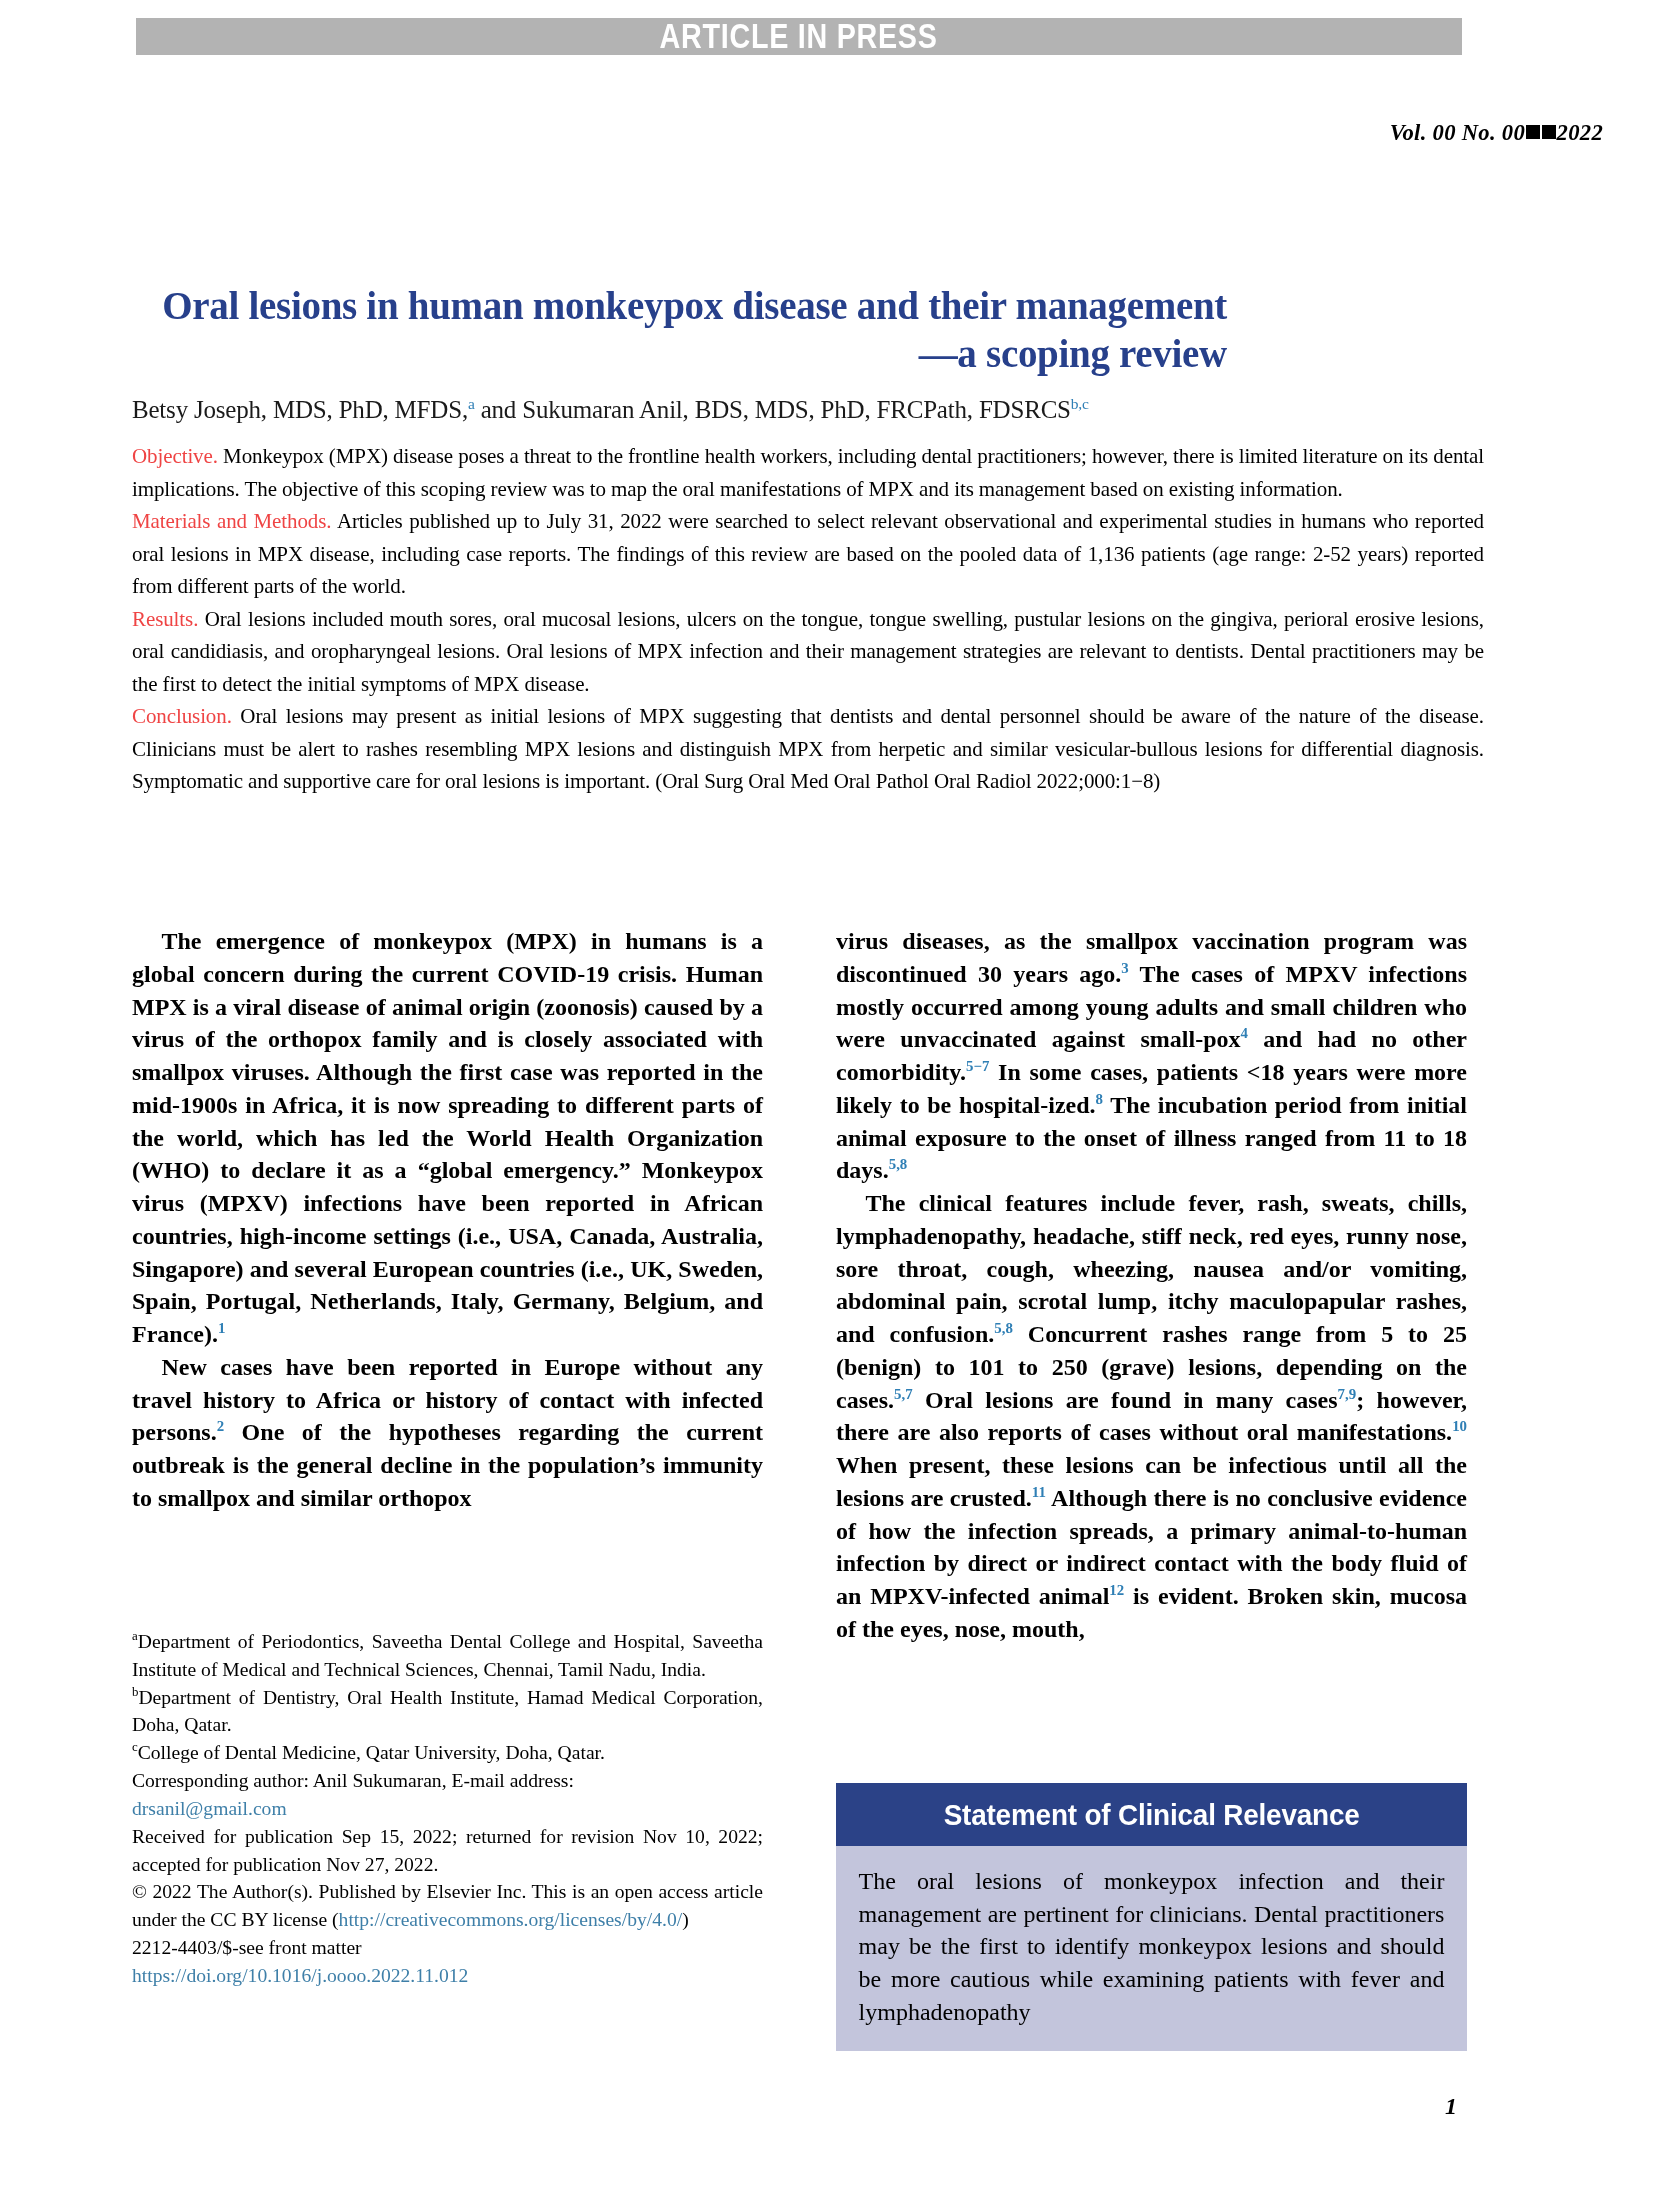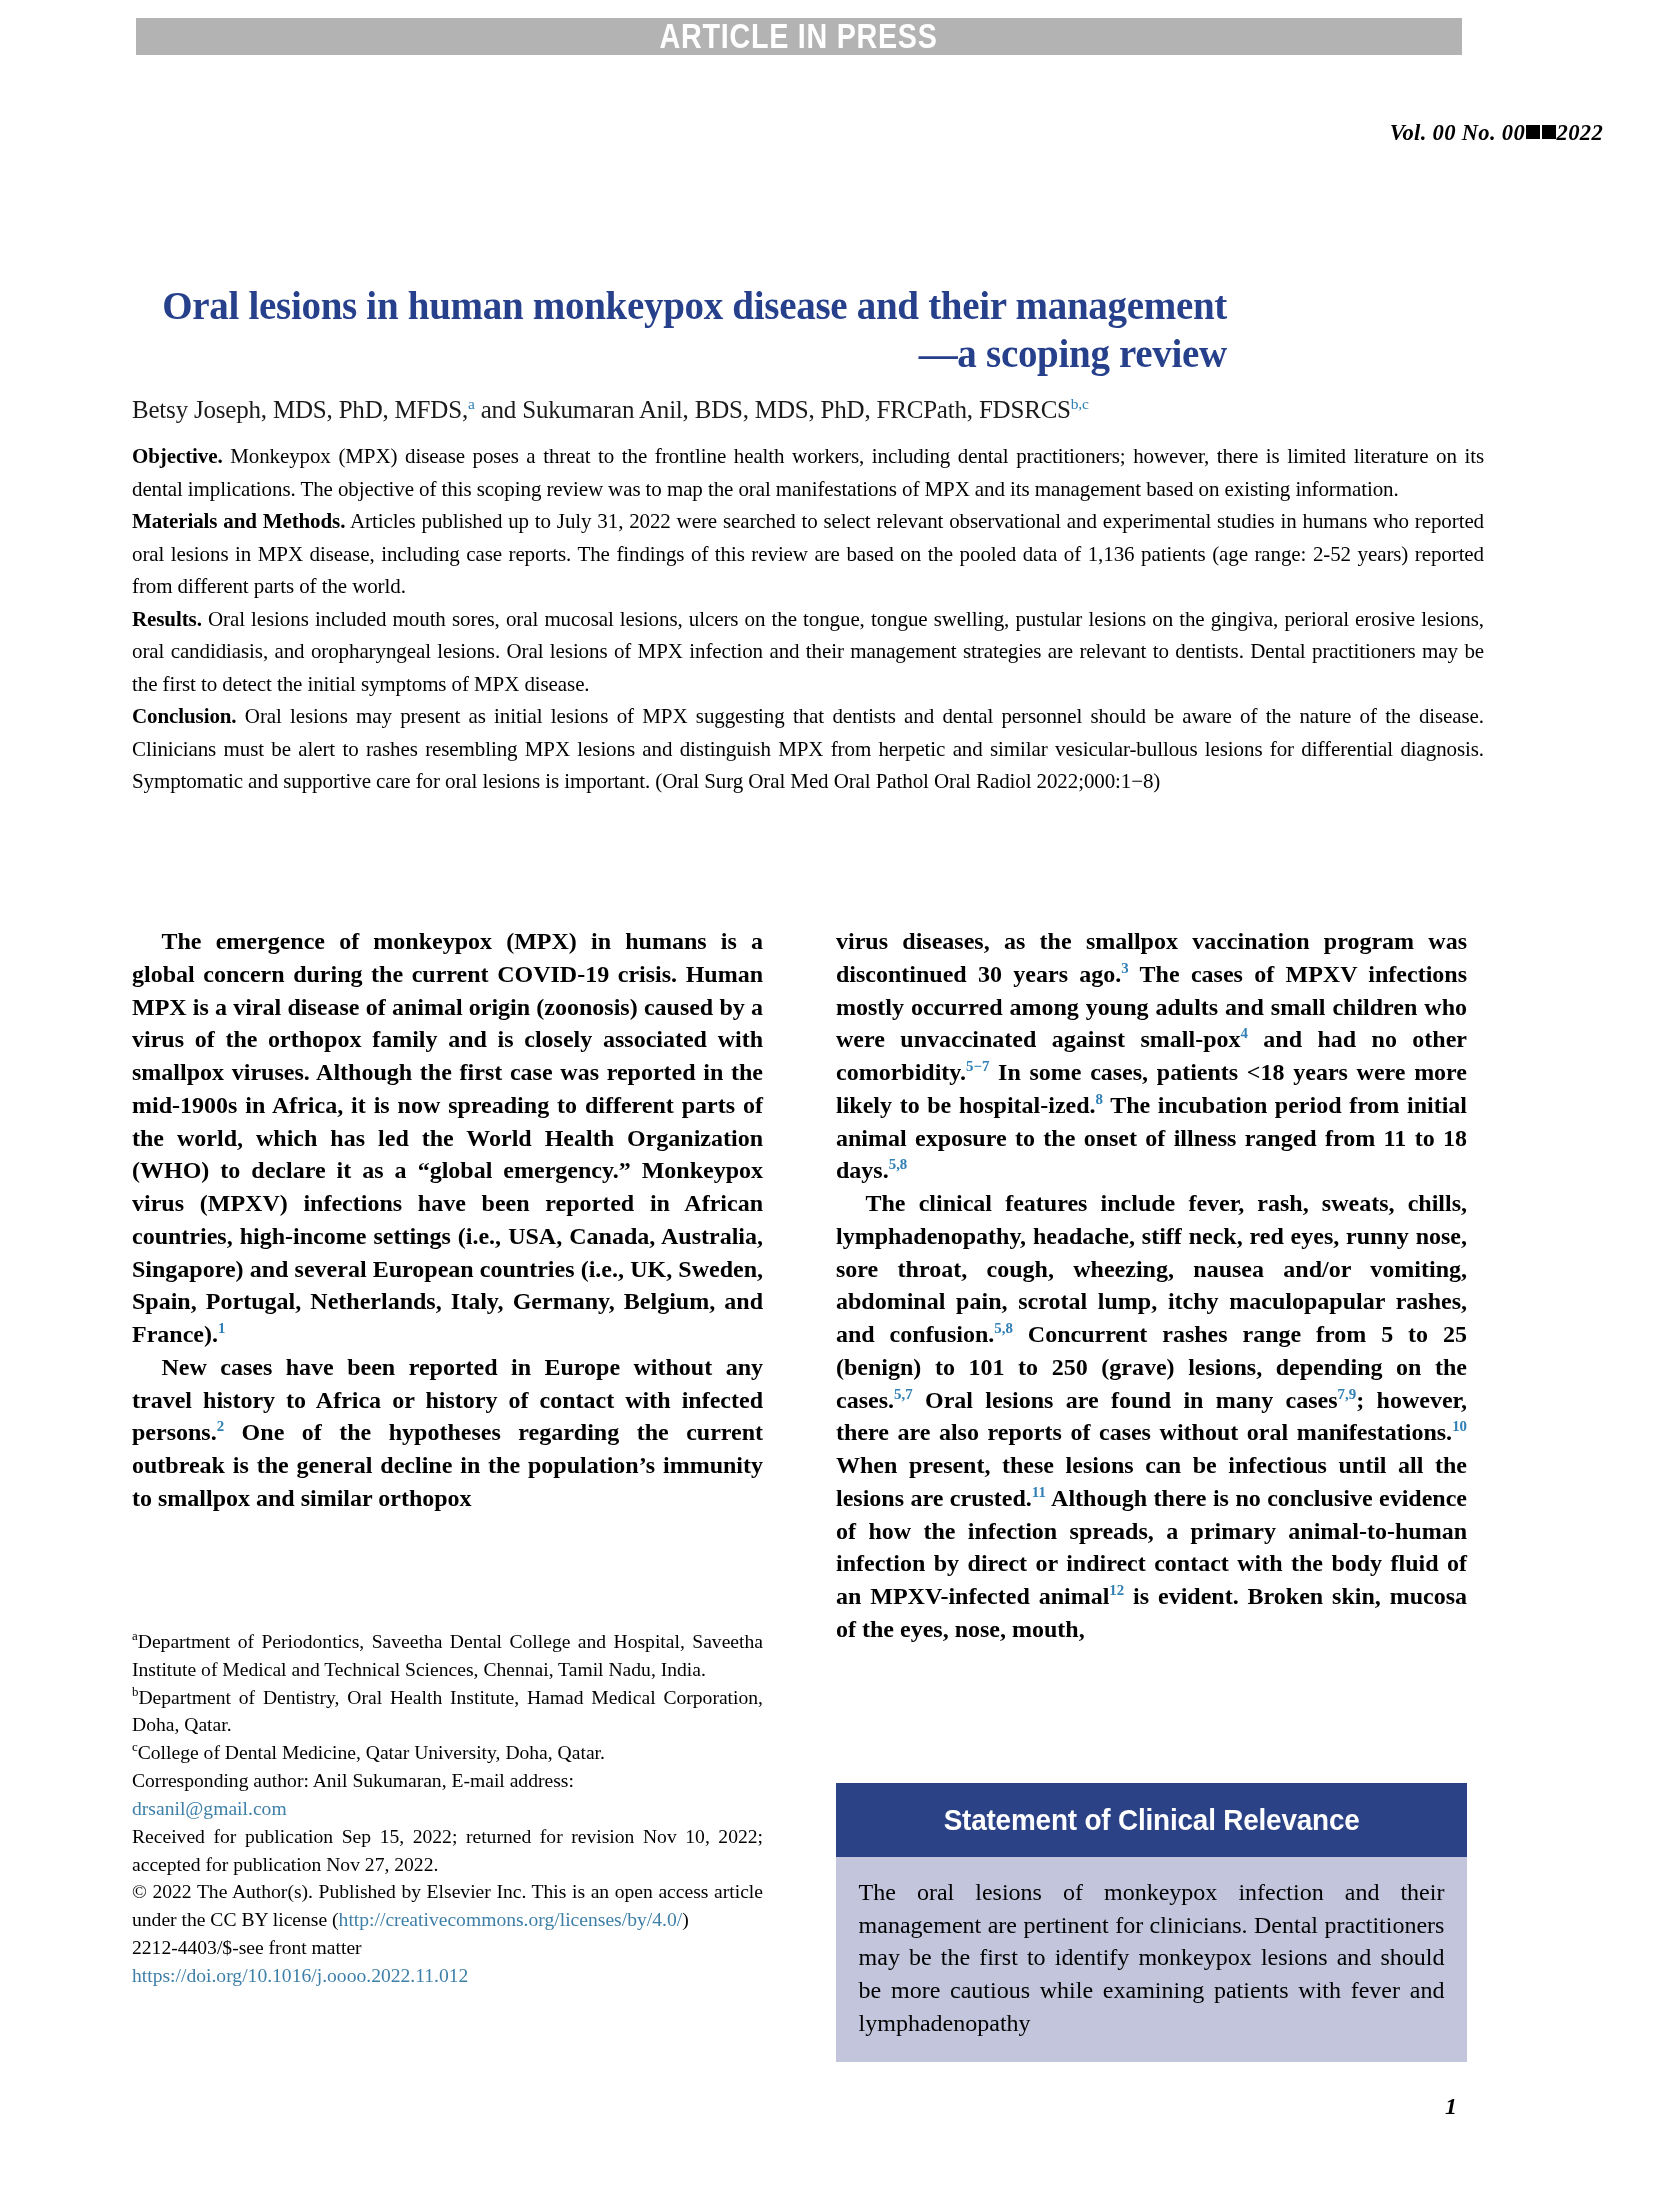--- a/index.html
+++ b/index.html
@@ -111,22 +111,22 @@
     width: 1352px;
     font-size: 21px;
     line-height: 1.55;
     text-align: justify;
     letter-spacing: -0.1px;
   }
   .abstract p {
     margin: 0;
   }
   .abs-head {
-    color: #000000;
-    font-weight: bold;
+    color: #ef4444;
+    font-weight: normal;
   }
 
   
   .col-left {
     position: absolute;
     left: 132px;
     top: 925px;
     width: 631px;
   }
   .col-right {
@@ -186,21 +186,21 @@
   
   .socr {
     position: absolute;
     left: 836px;
     top: 1783px;
     width: 631px;
   }
   .socr-header {
     background: #2b4287;
     color: #ffffff;
-    height: 74px;
+    height: 63px;
     display: flex;
     align-items: center;
     justify-content: center;
     font-family: "Liberation Sans", "DejaVu Sans", sans-serif;
     font-weight: bold;
     font-size: 30px;
     letter-spacing: -0.2px;
     transform: none;
   }
   .socr-header span {

